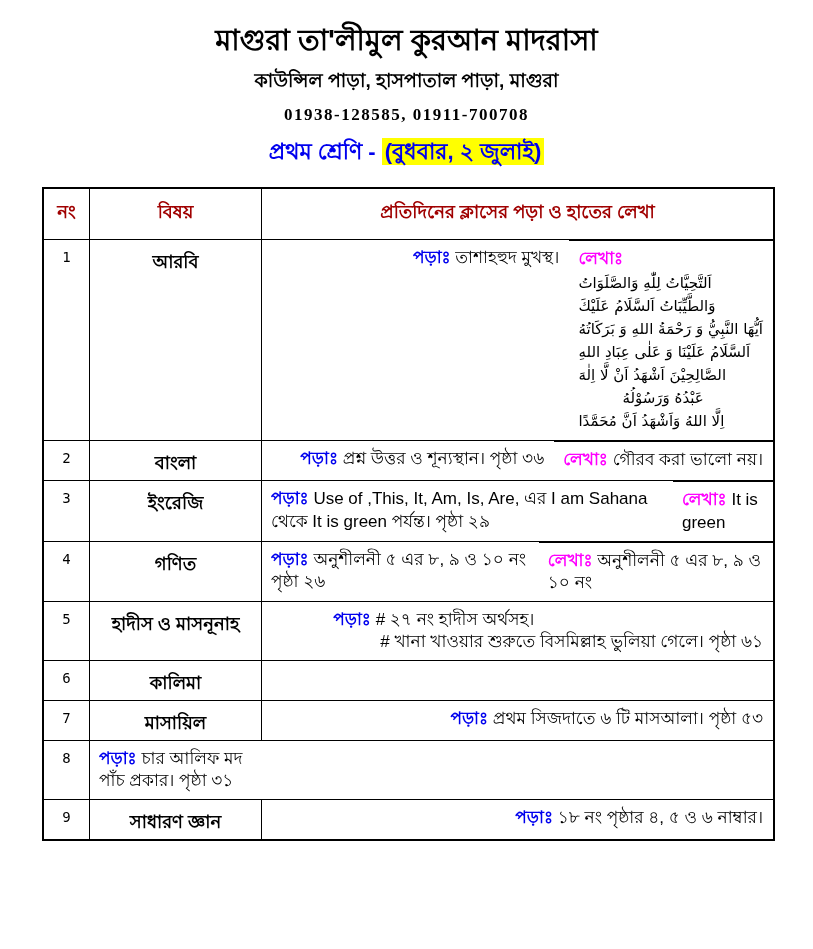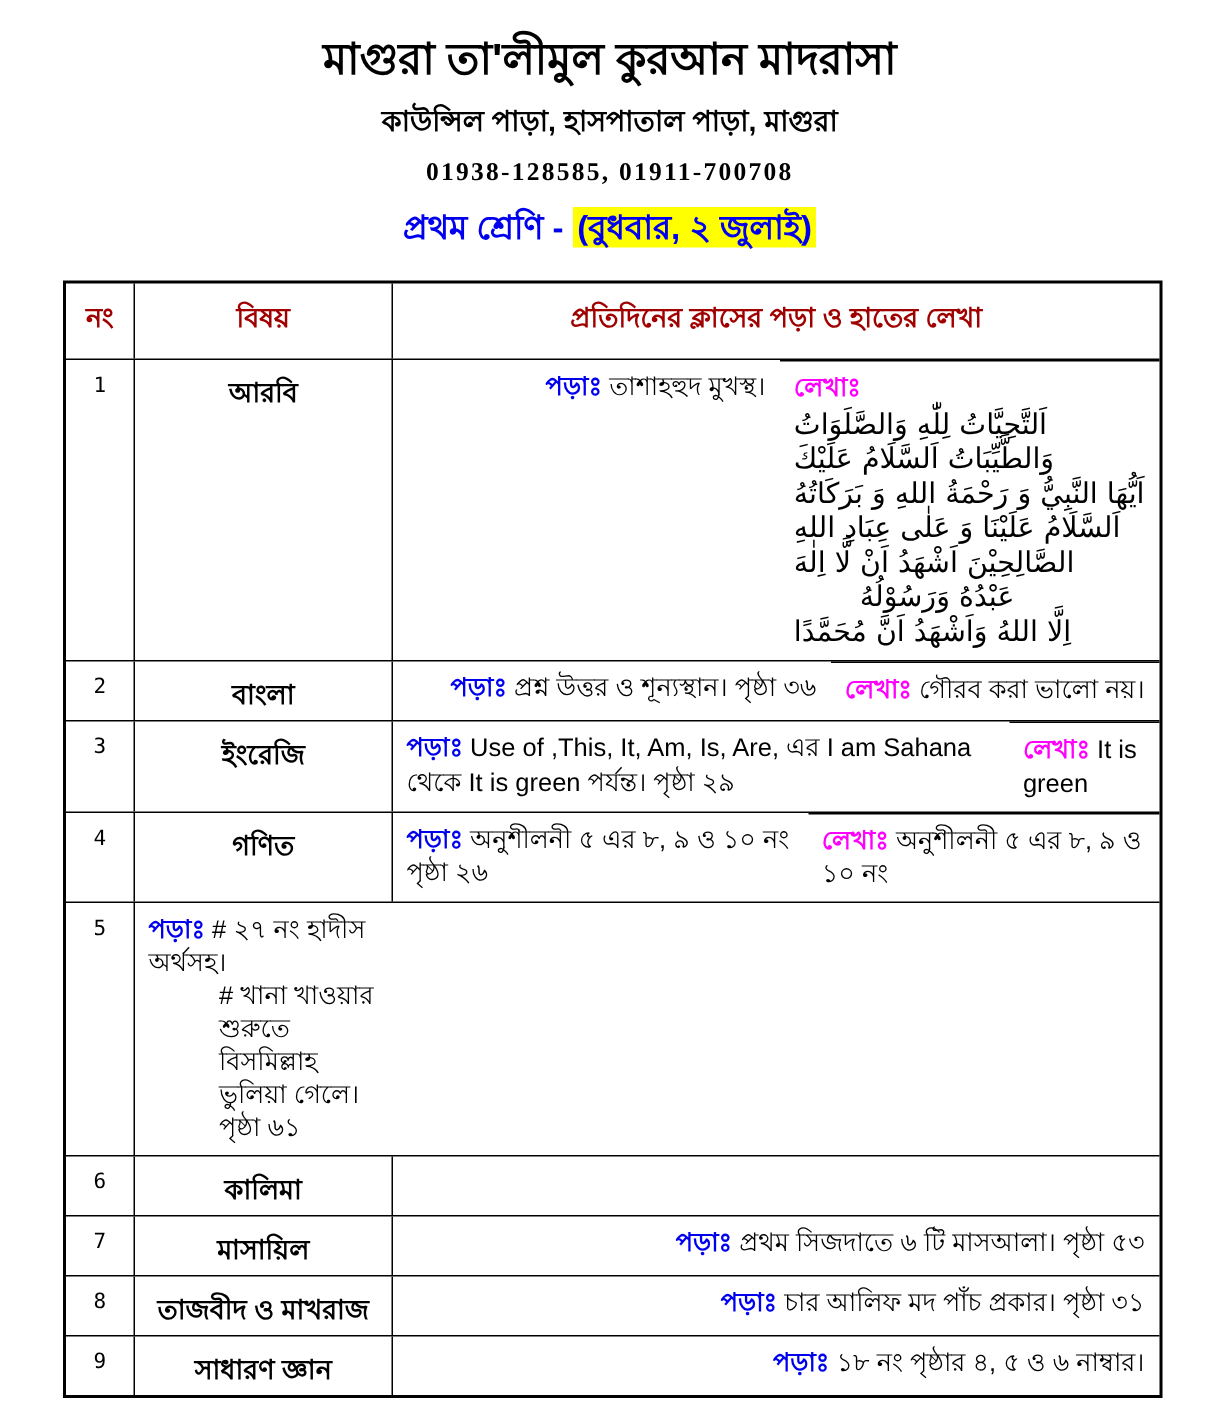--- a/index.html
+++ b/index.html
@@ -46,21 +46,21 @@
   .cell-content { display:flex; flex-direction:row;justify-content:flex-end; }
   .sub { padding:7px 10px 7px 9px; font-size:17px; min-height:36px; line-height:1.3; }
   .sub + .sub { border-top:1.5px solid #000; }
   .lbl-pora { color:var(--blue); font-weight:bold; }
   .lbl-lekha { color:var(--magenta); font-weight:bold; }
   .indent2 { padding-left:47px; }
 
   .arabic-block { margin-top:2px; }
   .arabic-line {
     direction:rtl; unicode-bidi:isolate; text-align:left;
-    font-size:19px; line-height:23px;
+    font-size:15px; line-height:23px;
     font-family:"DejaVu Sans",sans-serif;
   }
   .arabic-last { padding-left:44px; }
 </style>
 </head>
 <body>
 
 <div class="page">
 
   <div class="hdr">
@@ -143,20 +143,21 @@
         </div>
         <div class="sub">
           <span class="lbl-lekha">লেখাঃ</span>
           <span>অনুশীলনী ৫ এর ৮, ৯ ও ১০ নং</span>
         </div>
       </div>
     </div>
 
     <div class="trow">
       <div class="cell-no">5</div>
+      <div class="cell-sub">হাদীস ও মাসনূনাহ</div>
       <div class="cell-content">
         <div class="sub">
           <div>
             <span class="lbl-pora">পড়াঃ</span>
             <span># ২৭ নং হাদীস অর্থসহ।</span>
           </div>
           <div class="indent2"># খানা খাওয়ার শুরুতে বিসমিল্লাহ ভুলিয়া গেলে। পৃষ্ঠা ৬১</div>
         </div>
       </div>
     </div>
@@ -172,21 +173,20 @@
       <div class="cell-content">
         <div class="sub">
           <span class="lbl-pora">পড়াঃ</span>
           <span>প্রথম সিজদাতে ৬ টি মাসআলা। পৃষ্ঠা ৫৩</span>
         </div>
       </div>
     </div>
 
     <div class="trow">
       <div class="cell-no">8</div>
-      <div class="cell-sub">তাজবীদ ও মাখরাজ</div>
       <div class="cell-content">
         <div class="sub">
           <span class="lbl-pora">পড়াঃ</span>
           <span>চার আলিফ মদ পাঁচ প্রকার। পৃষ্ঠা ৩১</span>
         </div>
       </div>
     </div>
 
     <div class="trow">
       <div class="cell-no">9</div>

